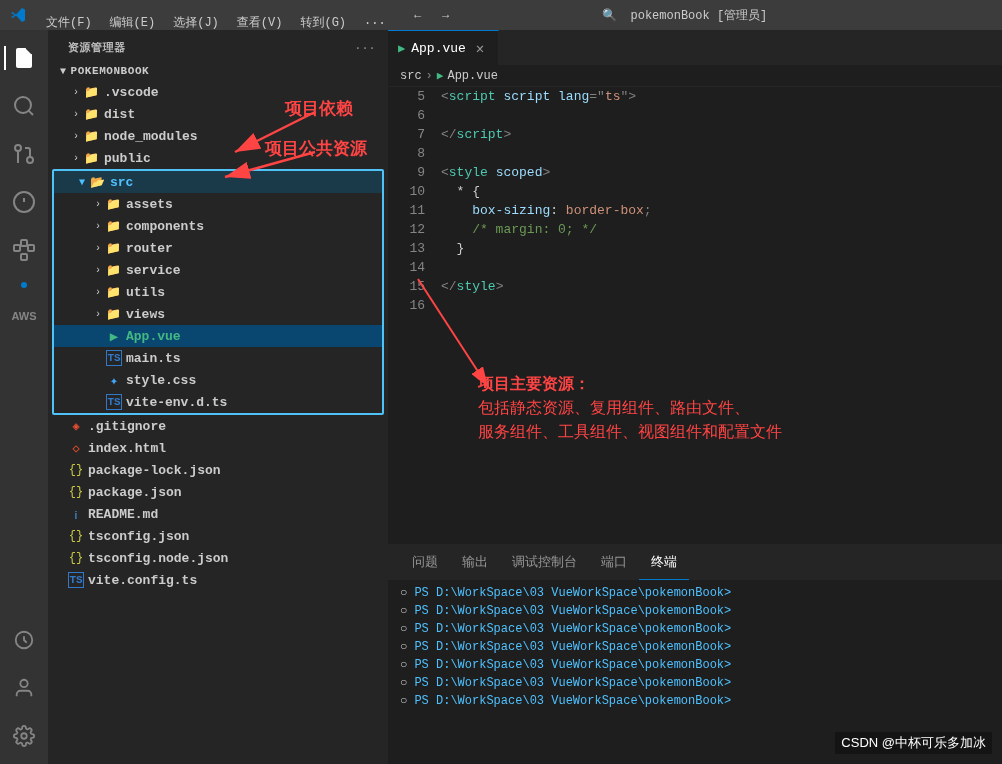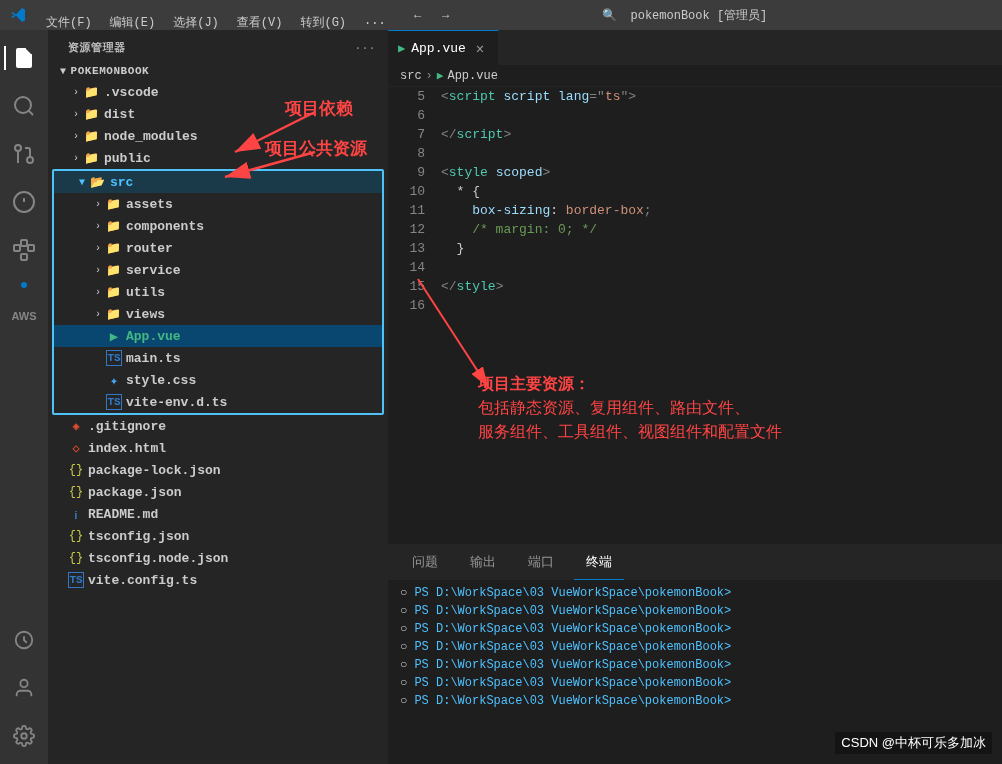--- a/index.html
+++ b/index.html
@@ -353,21 +353,21 @@
       display: flex;
       flex-direction: column;
       flex-shrink: 0;
     }
     .panel-tabs {
       height: 35px;
       background: #252526;
       display: flex;
       align-items: center;
       padding: 0 12px;
-      gap: 8px;
+      gap: 0;
       flex-shrink: 0;
     }
     .panel-tab {
       height: 35px;
       display: flex;
       align-items: center;
       padding: 0 12px;
       font-size: 13px;
       color: #969696;
       cursor: pointer;
@@ -760,20 +760,21 @@
           <span style="font-weight:bold; font-size:16px">项目主要资源：</span><br>
           <span style="font-size:16px">包括静态资源、复用组件、路由文件、<br>服务组件、工具组件、视图组件和配置文件</span>
         </div>
       </div>
     </div>
 
     <div class="bottom-panel">
       <div class="panel-tabs">
         <div class="panel-tab">问题</div>
         <div class="panel-tab">输出</div>
+        <div class="panel-tab">调试控制台</div>
         <div class="panel-tab">端口</div>
         <div class="panel-tab active">终端</div>
       </div>
       <div class="terminal-content">
         <div class="term-line">
           <span>○ <span class="term-path">PS D:\WorkSpace\03 VueWorkSpace\pokemonBook&gt;</span></span>
         </div>
         <div class="term-line">
           <span>○ <span class="term-path">PS D:\WorkSpace\03 VueWorkSpace\pokemonBook&gt;</span></span>
         </div>

